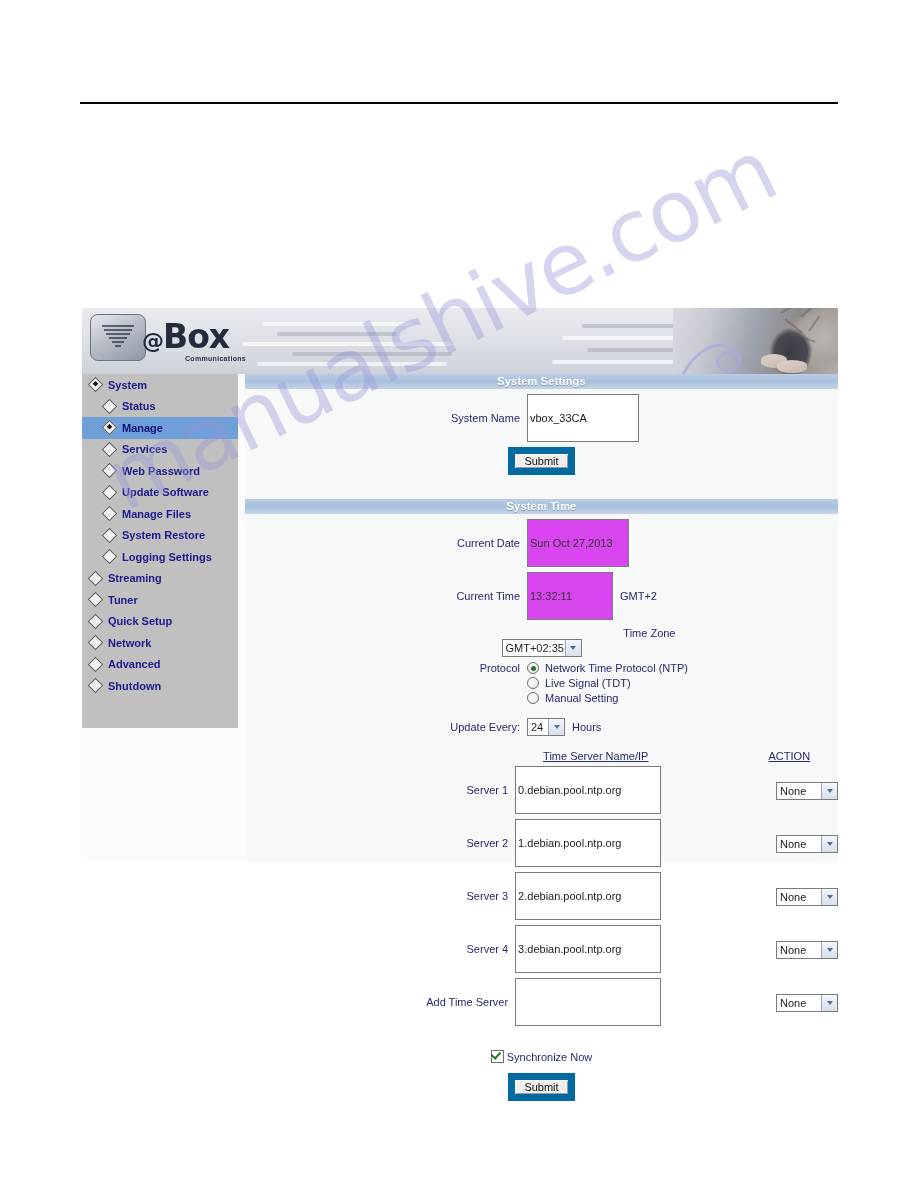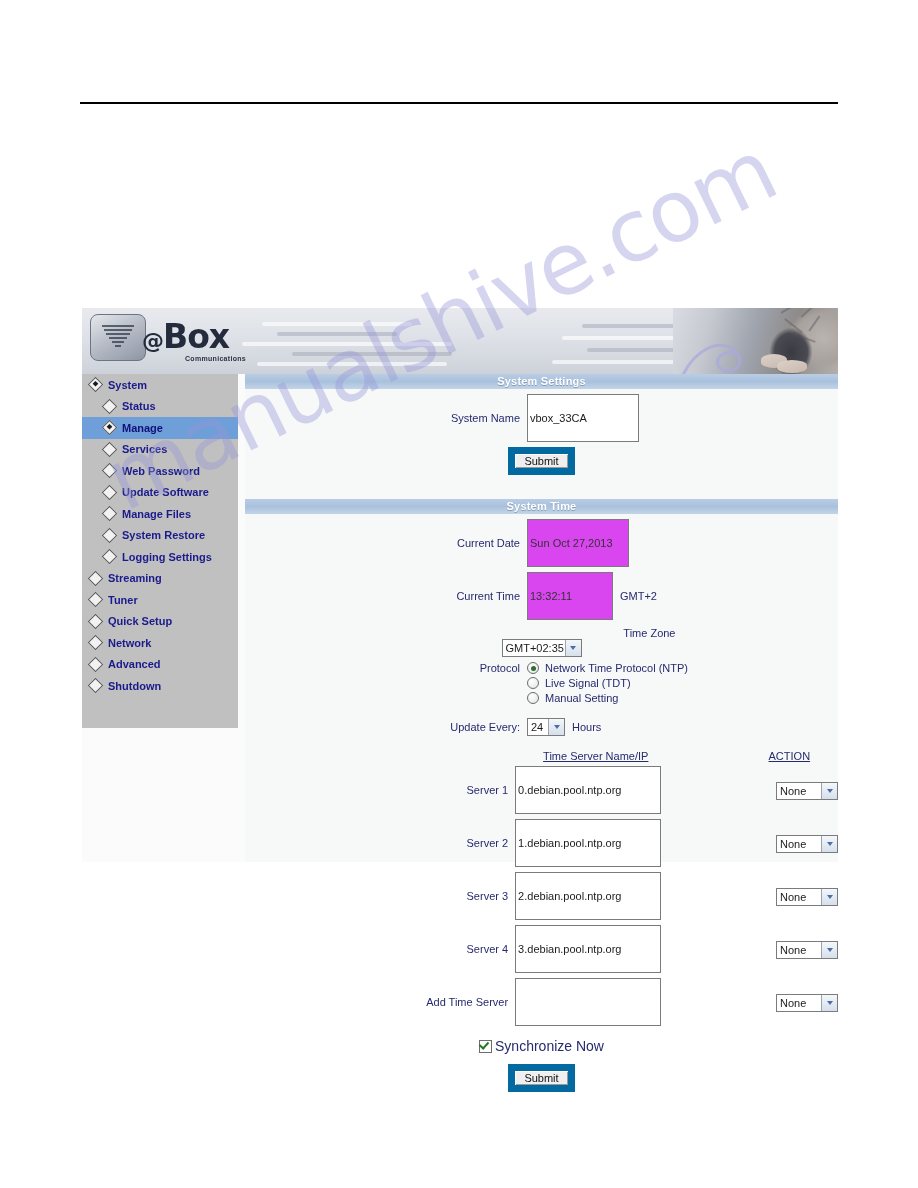--- a/index.html
+++ b/index.html
@@ -338,22 +338,22 @@
   }
   .srv-row .fld { width: 170px; }
   .srv-row .fld .txt { width: 140px; display: block; }
   .srv-row .act { margin-left: 94px; }
   .srv-row .act .sel { width: 40px; }
 
   .sync-row {
     display: flex;
     justify-content: center;
     align-items: center;
-    margin-top: 12px;
-    font-size: 14px;
+    margin-top: 24px;
+    font-size: 11px;
     color: #262a6e;
   }
   .checkbox {
     width: 11px; height: 11px;
     border: 1px solid #6d6d6d;
     background: #ffffff;
     margin-right: 3px;
     position: relative;
     flex: 0 0 auto;
   }

